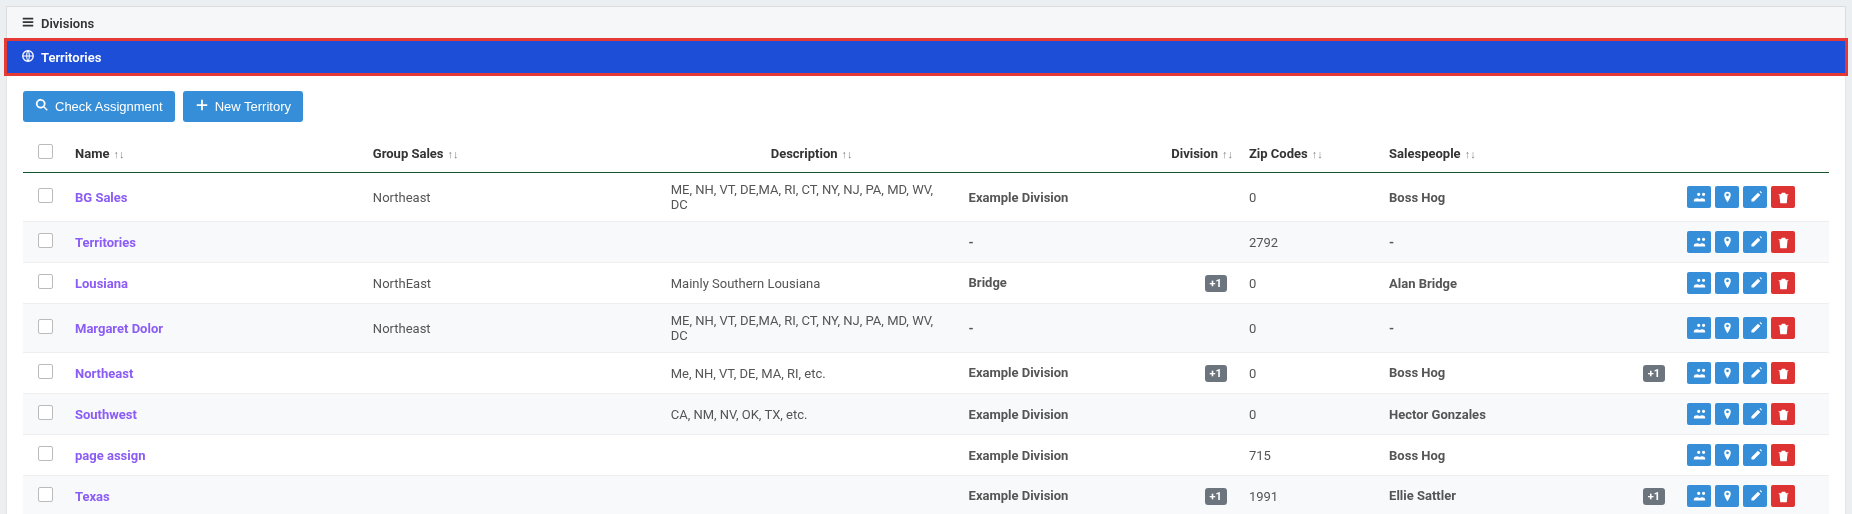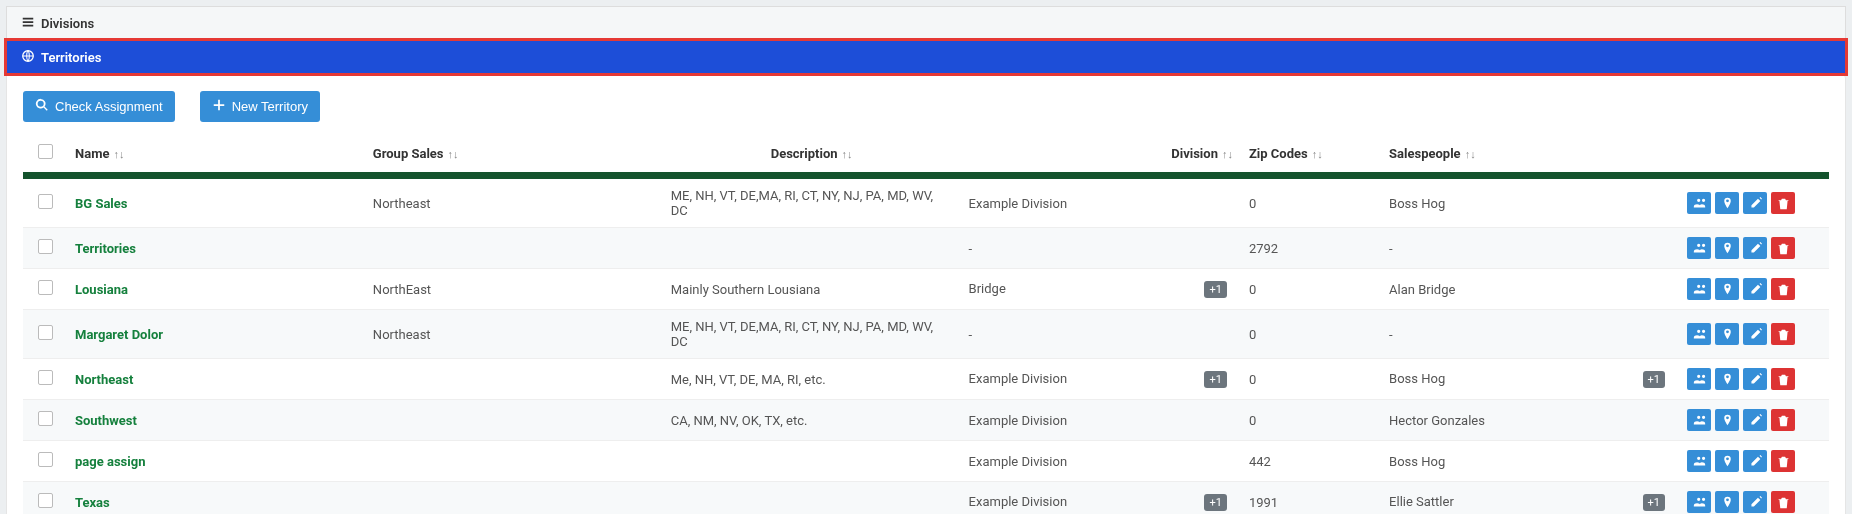--- a/index.html
+++ b/index.html
@@ -71,21 +71,21 @@
     display: inline-flex;
     align-items: center;
     justify-content: center;
   }
   .radio-circle.off { border-color: #999; }
   .radio-dot {
     width: 8px; height: 8px;
     background: #358ed7;
     border-radius: 50%;
   }
-  .header-buttons { display: flex; gap: 25px; }
+  .header-buttons { display: flex; gap: 8px; }
   .btn {
     display: inline-flex;
     align-items: center;
     gap: 6px;
     background: #358ed7;
     color: #fff;
     border: none;
     padding: 7px 12px;
     font-size: 13px;
     border-radius: 3px;
@@ -96,33 +96,33 @@
   table {
     width: 100%;
     border-collapse: collapse;
     table-layout: fixed;
   }
   thead th {
     text-align: left;
     font-weight: 700;
     font-size: 13px;
     padding: 10px 8px;
-    border-bottom: 7px solid #14532d;
+    border-bottom: 1px solid #14532d;
     background: #fff;
     color: #333;
   }
   tbody td {
     padding: 9px 8px;
     border-bottom: 1px solid #eee;
     font-size: 13px;
     vertical-align: middle;
     color: #555;
   }
   tbody tr:nth-child(even) { background: #f7f9fa; }
-  .name-cell { font-weight: 700; color: #15803d; }
+  .name-cell { font-weight: 700; color: #8b5cf6; }
   .col-check { width: 44px; text-align: center; }
   .col-name { width: 17%; }
   .col-group { width: 17%; }
   .col-desc { width: 17%; text-align: center; }
   .col-division { width: 16%; text-align: right; }
   .col-zip { width: 8%; }
   .col-sales { width: 17%; }
   .col-actions { width: 150px; }
   .sort-icon { color: #888; font-size: 11px; margin-left: 4px; }
   .checkbox {
@@ -196,21 +196,21 @@
     position: relative;
   }
   .select::after {
     content: "▾";
     position: absolute;
     right: 6px;
     top: 4px;
     color: #666;
     font-size: 11px;
   }
-  .cell-with-badge { position: relative; }
+  .cell-with-badge { position: relative; font-weight: bold; }
 </style>
 </head>
 <body>
 
 <div class="tabs">
   <div class="tab">
     <span>
       <svg viewBox="0 0 16 16" width="14" height="14" fill="#333">
           <path d="M2 3h12v2H2zM2 7h12v2H2zM2 11h12v2H2z"></path>
         </svg>
@@ -462,21 +462,21 @@
               </span>
             </div>
           </td>
         </tr>
         <tr>
           <td class="col-check"><span class="checkbox"></span></td>
           <td class="name-cell">page assign</td>
           <td></td>
           <td></td>
           <td class="cell-with-badge">Example Division</td>
-          <td>442</td>
+          <td>715</td>
           <td class="cell-with-badge">Boss Hog</td>
           <td>
             <div class="actions">
               <span class="action-btn act-blue">
                 <svg viewBox="0 0 16 16">
                   <path d="M5 4a2 2 0 114 0 2 2 0 01-4 0zm6 0a2 2 0 114 0 2 2 0 01-4 0zM1 12c0-2 2-3 4-3s4 1 4 3v1H1v-1zm8 0c0-.8-.2-1.5-.6-2 .5-.6 1.5-1 2.6-1 2 0 4 1 4 3v1H9v-1z"></path>
                 </svg>
               </span>
               <span class="action-btn act-blue">
                 <svg viewBox="0 0 16 16">

